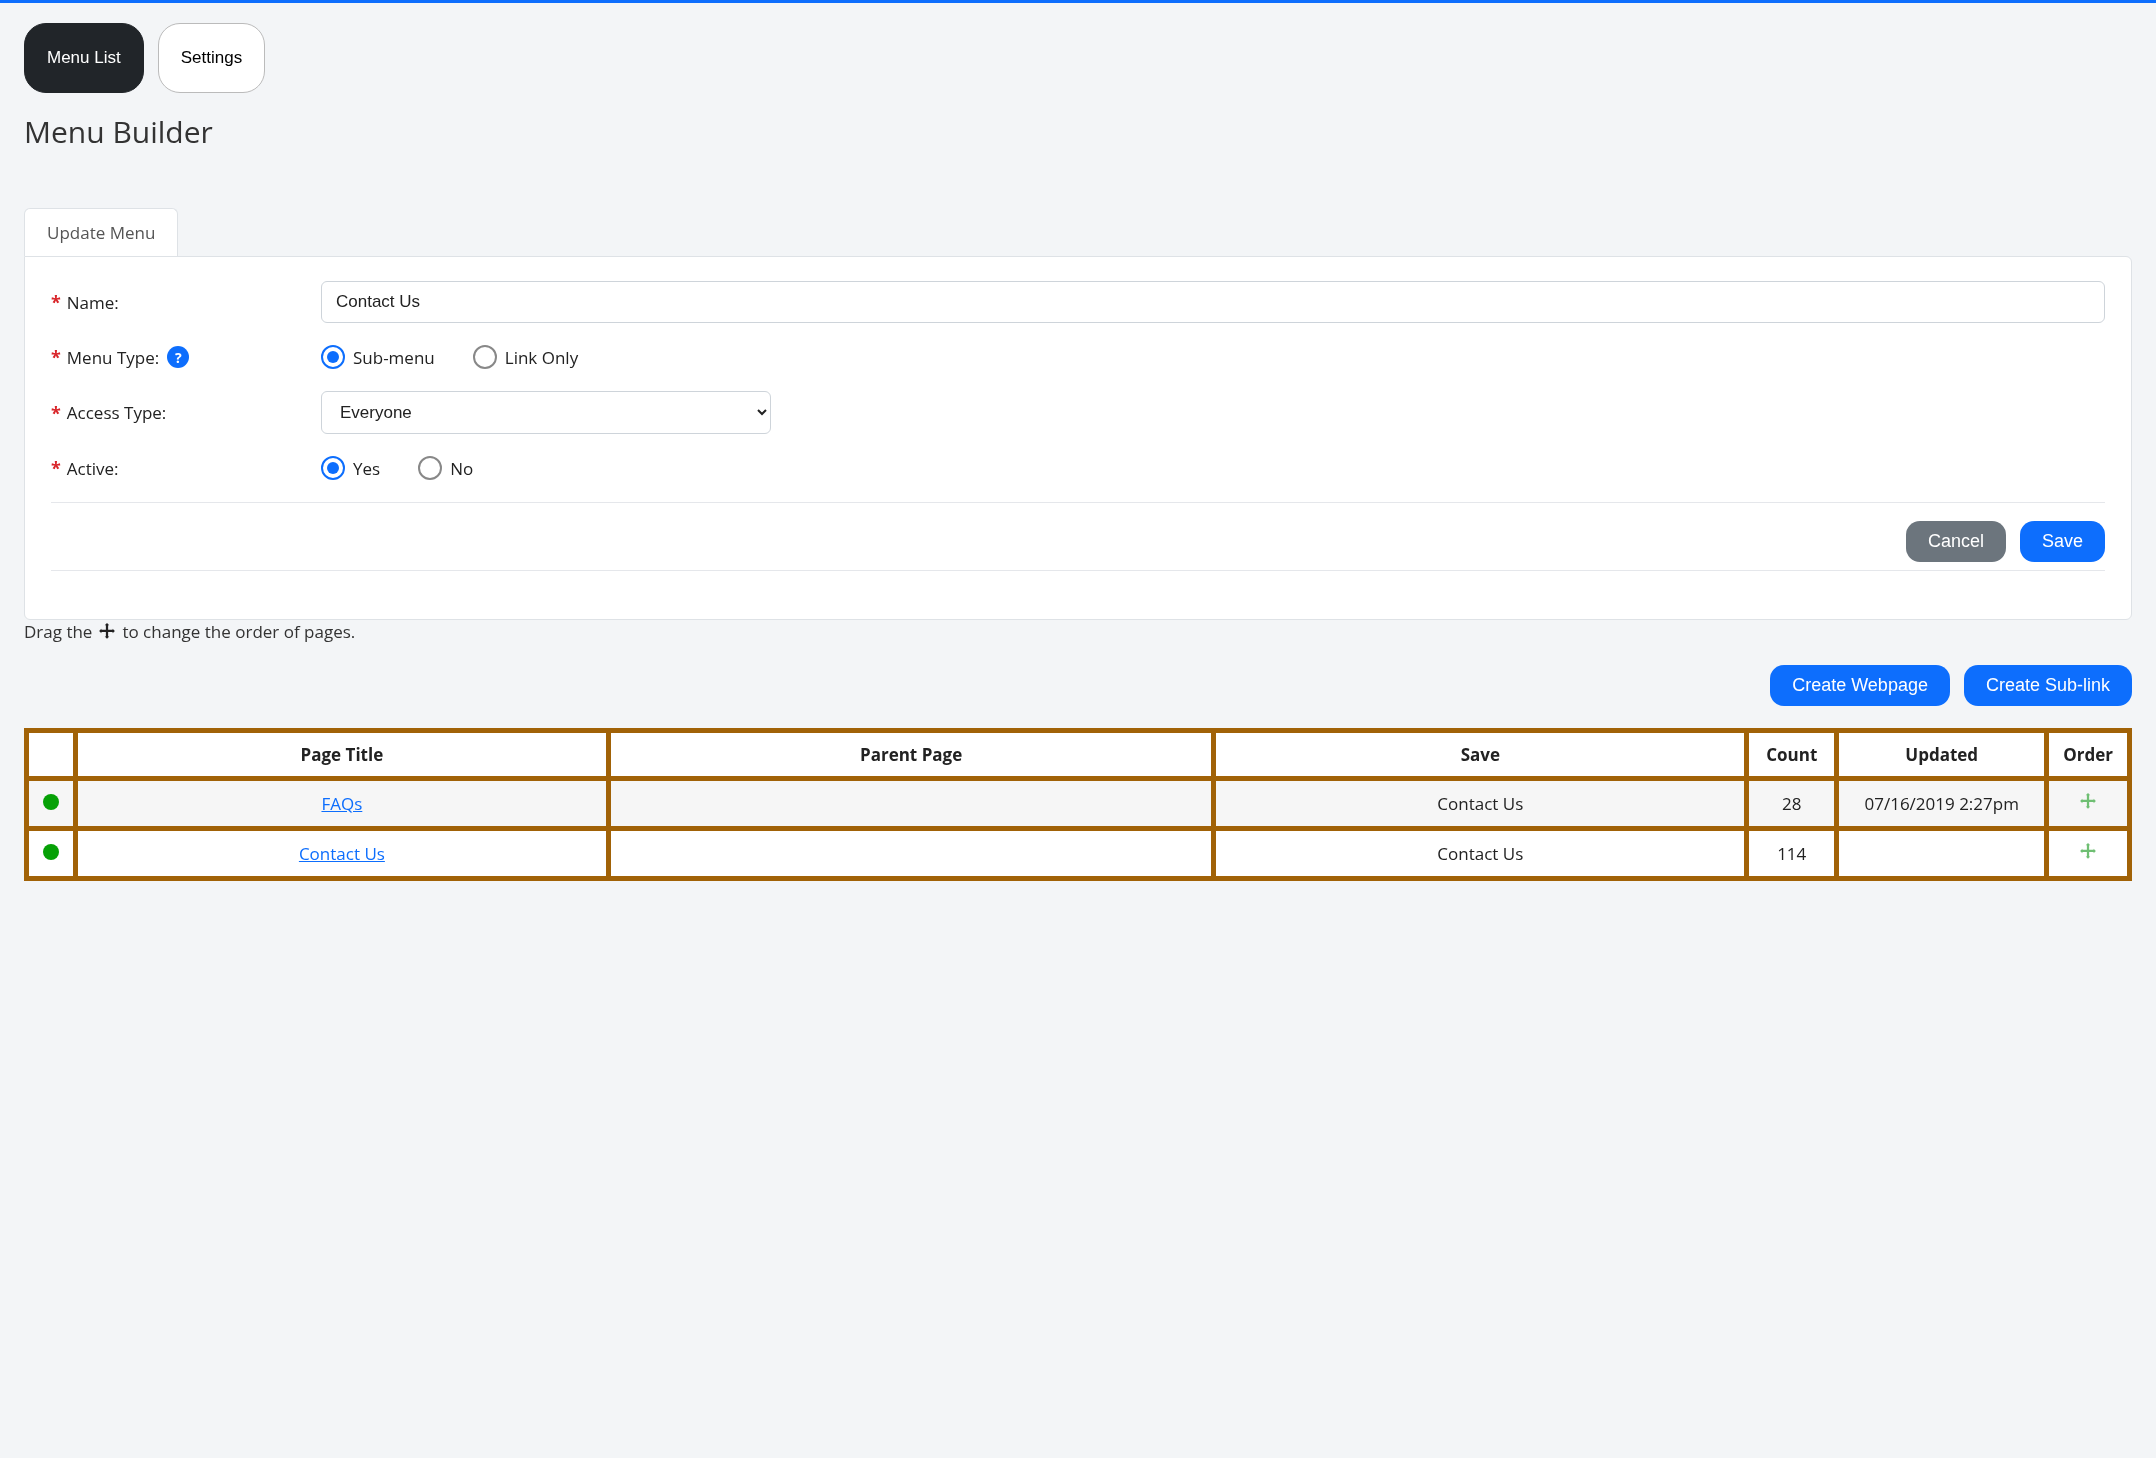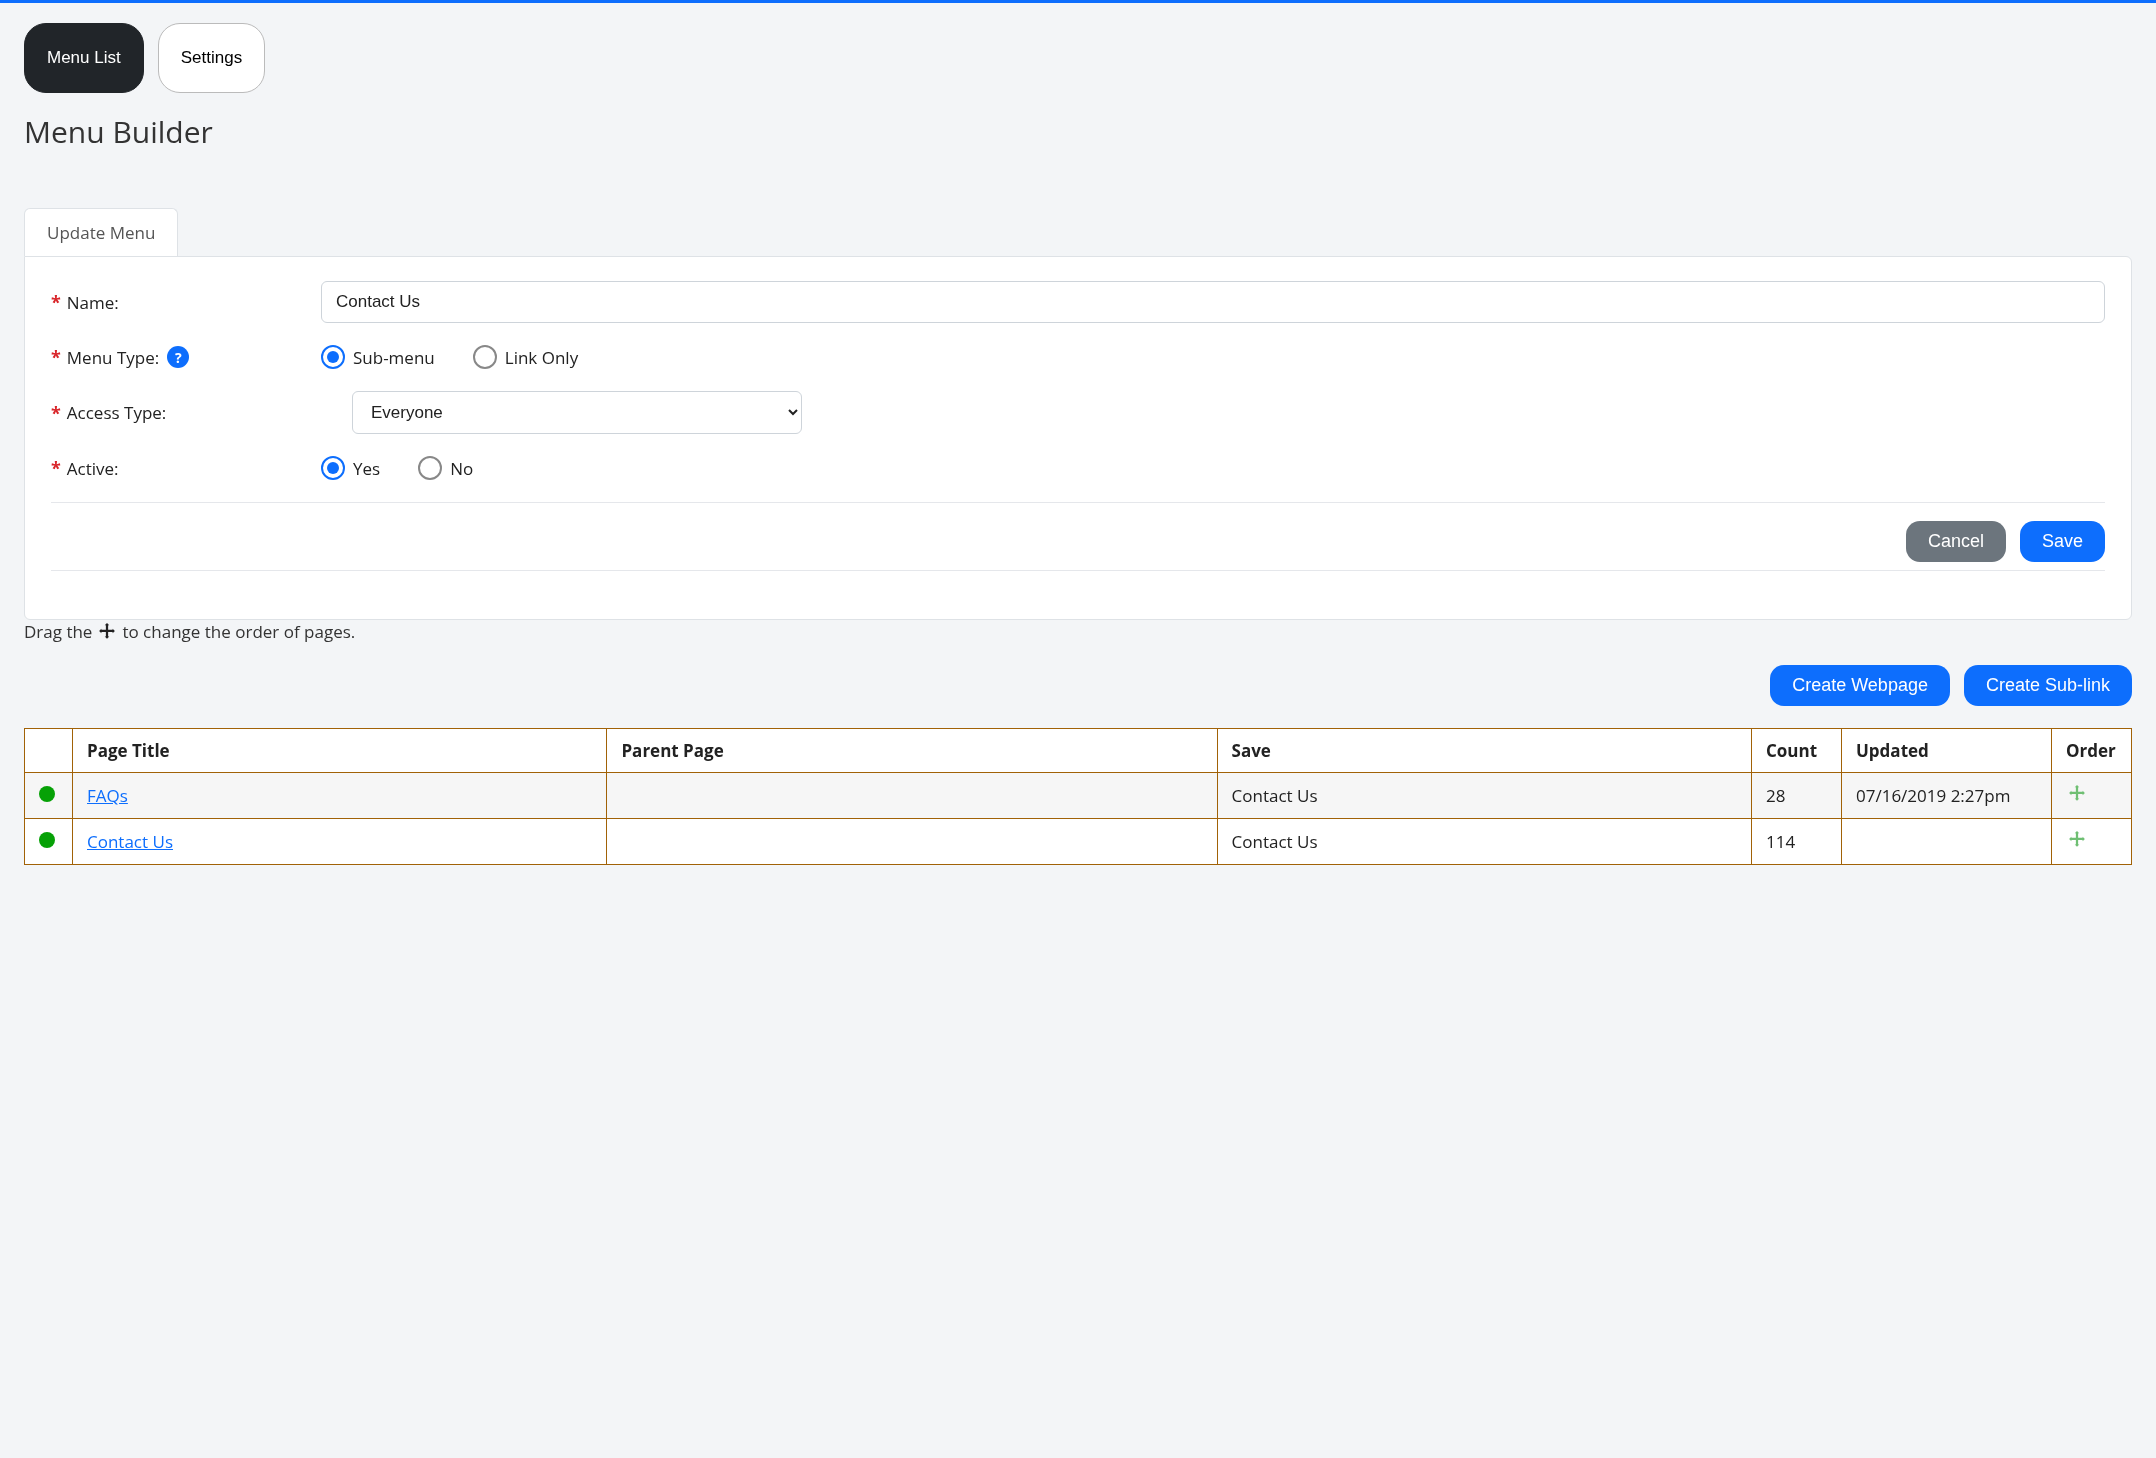--- a/index.html
+++ b/index.html
@@ -52,21 +52,20 @@
     color:#222;
   }
   select.sel {
     width: 450px;
     padding: 10px 14px;
     border: 1px solid #ced4da;
     border-radius: 6px;
     font-size: 17px;
     background:#fff;
     color:#222;
-    margin-left:31px;
   }
   .radio-group { display:flex; gap:38px; align-items:center; }
   .radio-opt { display:flex; align-items:center; gap:8px; cursor:pointer; }
   .radio-visual {
     width:24px; height:24px; border-radius:50%;
     border:2px solid #888; display:flex; align-items:center; justify-content:center;
   }
   .radio-visual.checked { border-color:#0d6efd; }
   .radio-visual.checked::after{
     content:""; width:12px; height:12px; border-radius:50%; background:#0d6efd;
@@ -83,21 +82,21 @@
   }
   .btn.secondary { background:#6c757d; color:#fff; }
   .btn.primary { background:#0d6efd; color:#fff; }
   .warn-row { text-align:right; color:#dc3545; margin-top:24px; font-size:17px; }
   h2.subtitle { font-size:22px; font-weight:400; margin: 38px 0 8px; color:#333; }
   .hint { color:#333; display:flex; align-items:center; gap:6px; margin-bottom:22px; }
   .move-icon-inline { display:inline-flex; }
   .action-row { display:flex; justify-content:flex-end; gap:14px; margin-bottom:22px; }
   table.grid { width:100%; border-collapse: collapse; background:#fff; }
   table.grid th, table.grid td {
-    border:1px solid #a16207; padding:10px 14px; text-align:left; font-size:17px;
+    border:5px solid #a16207; padding:10px 14px; text-align:center; font-size:17px;
   }
   table.grid th { background:#fff; font-weight:700; color:#222; }
   table.grid tr.striped td { background:#f6f6f6; }
   .status-dot { width:16px; height:16px; border-radius:50%; background:#06a106; display:inline-block; }
   a.page-link { color:#0d6efd; text-decoration: underline; }
   .order-cell { text-align:center; }
   .move-handle {
     display:inline-flex; align-items:center; justify-content:center;
     width:22px; height:22px; cursor:grab;
   }

